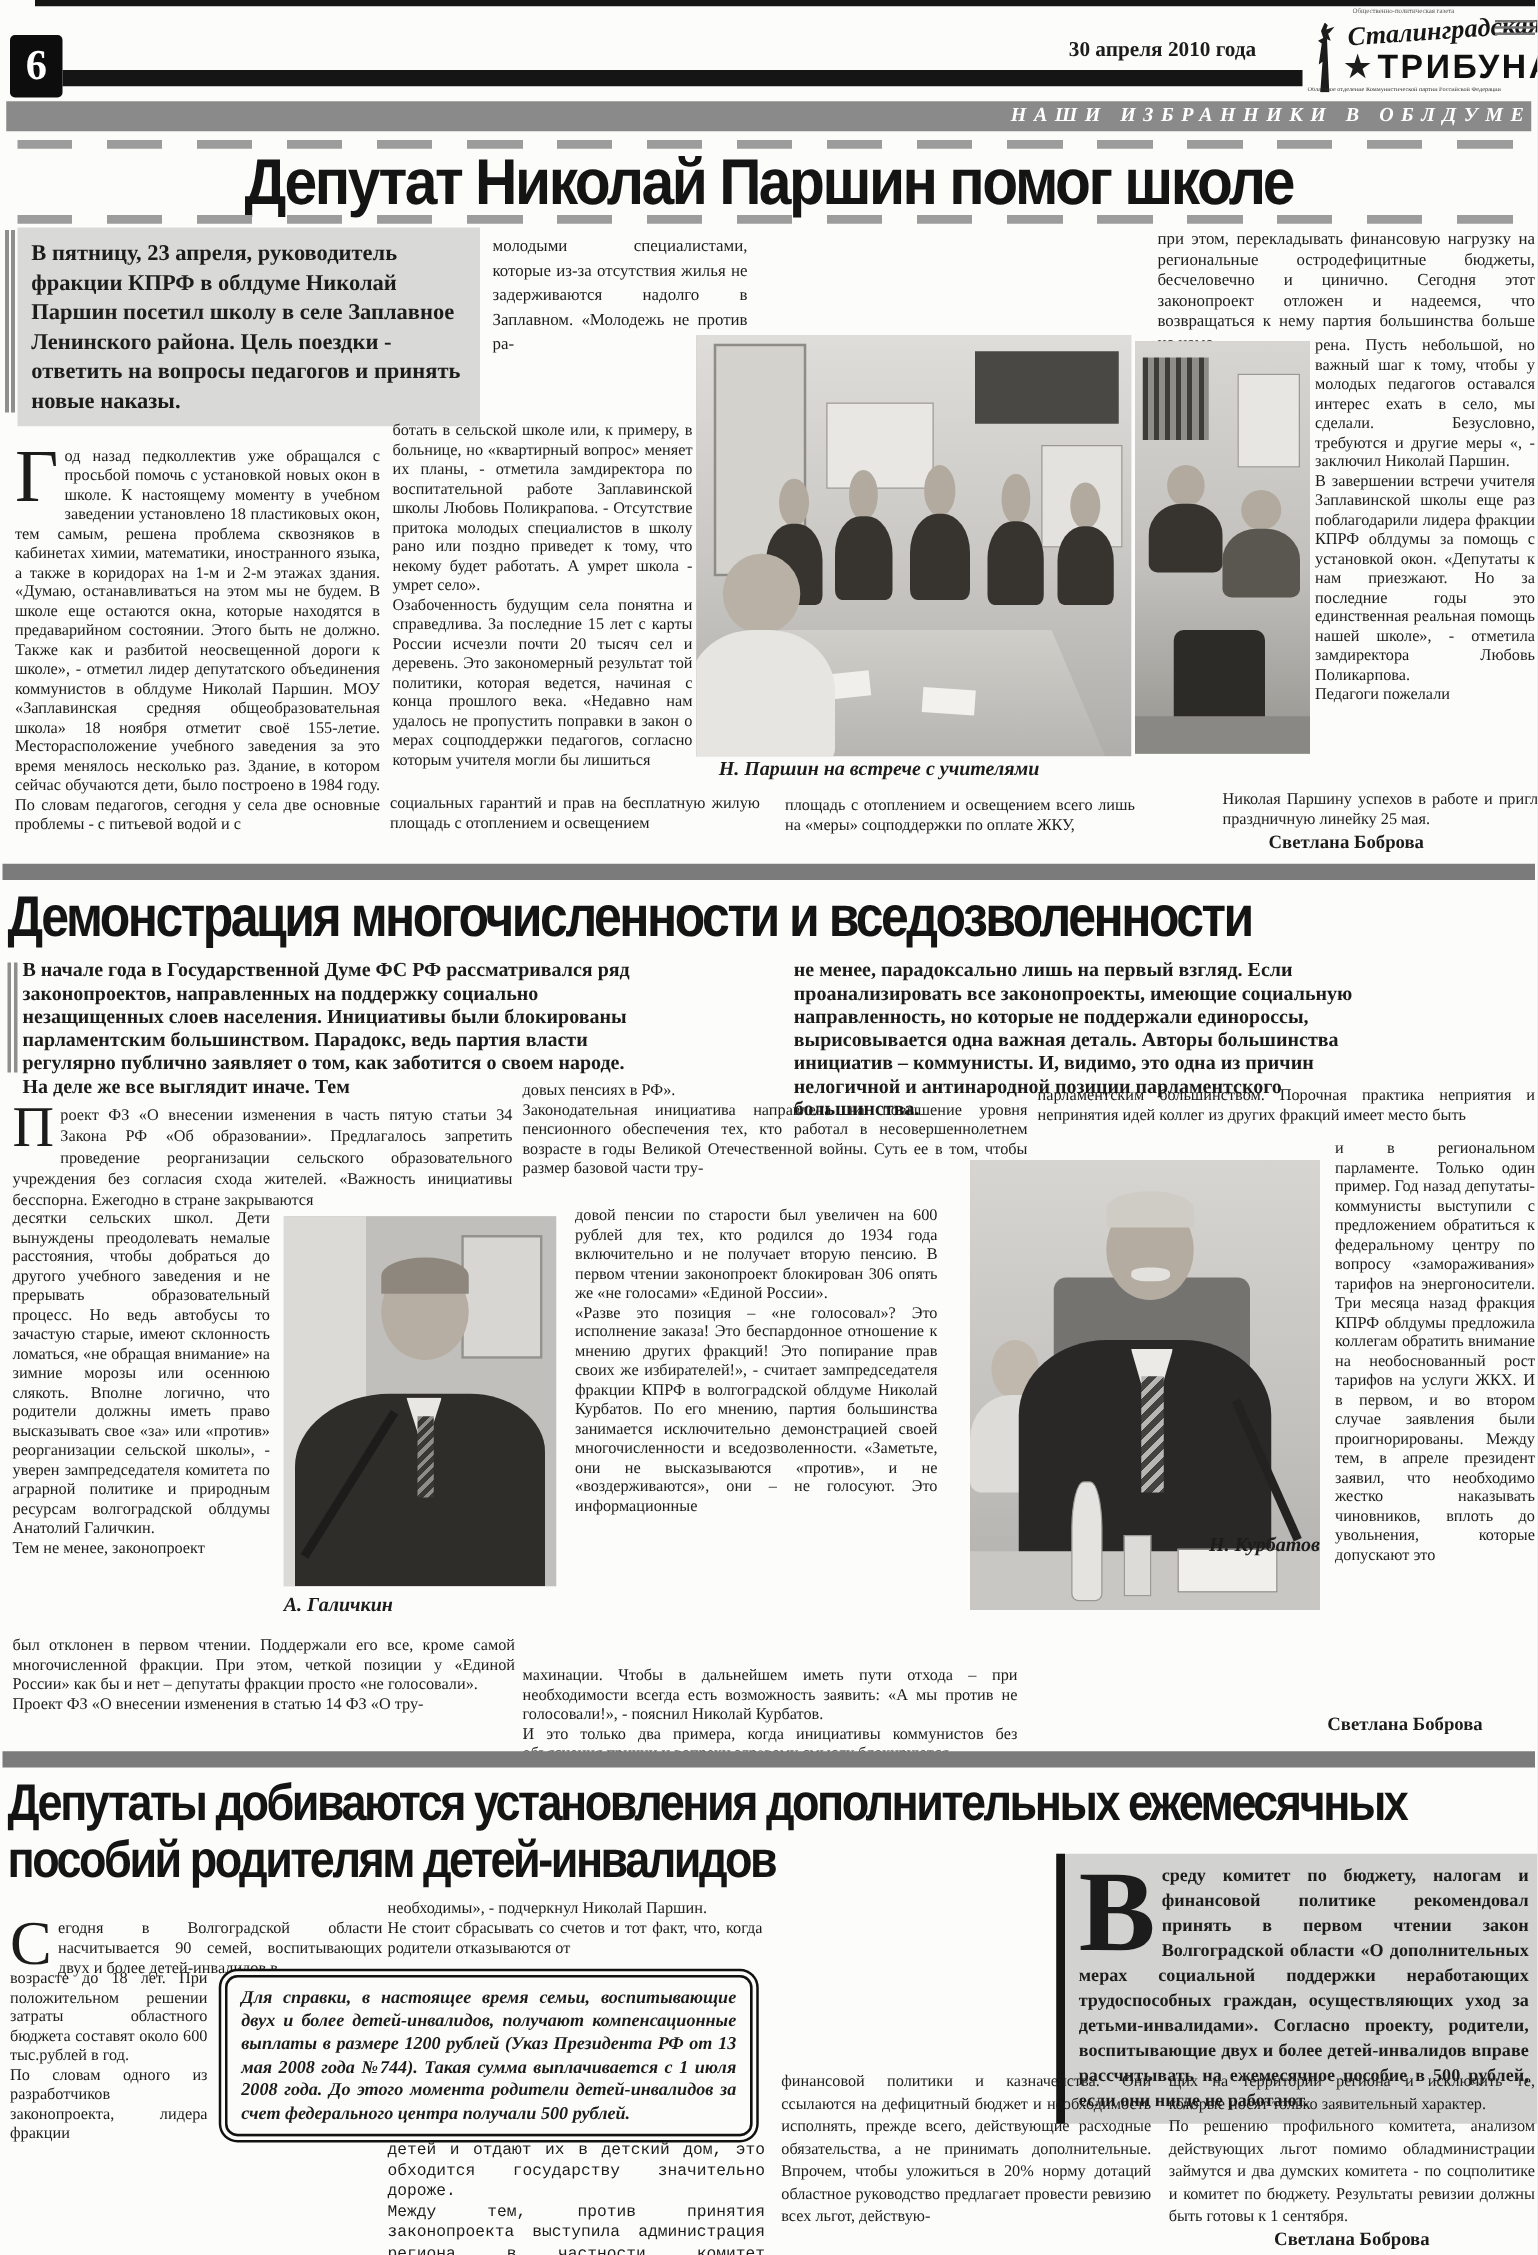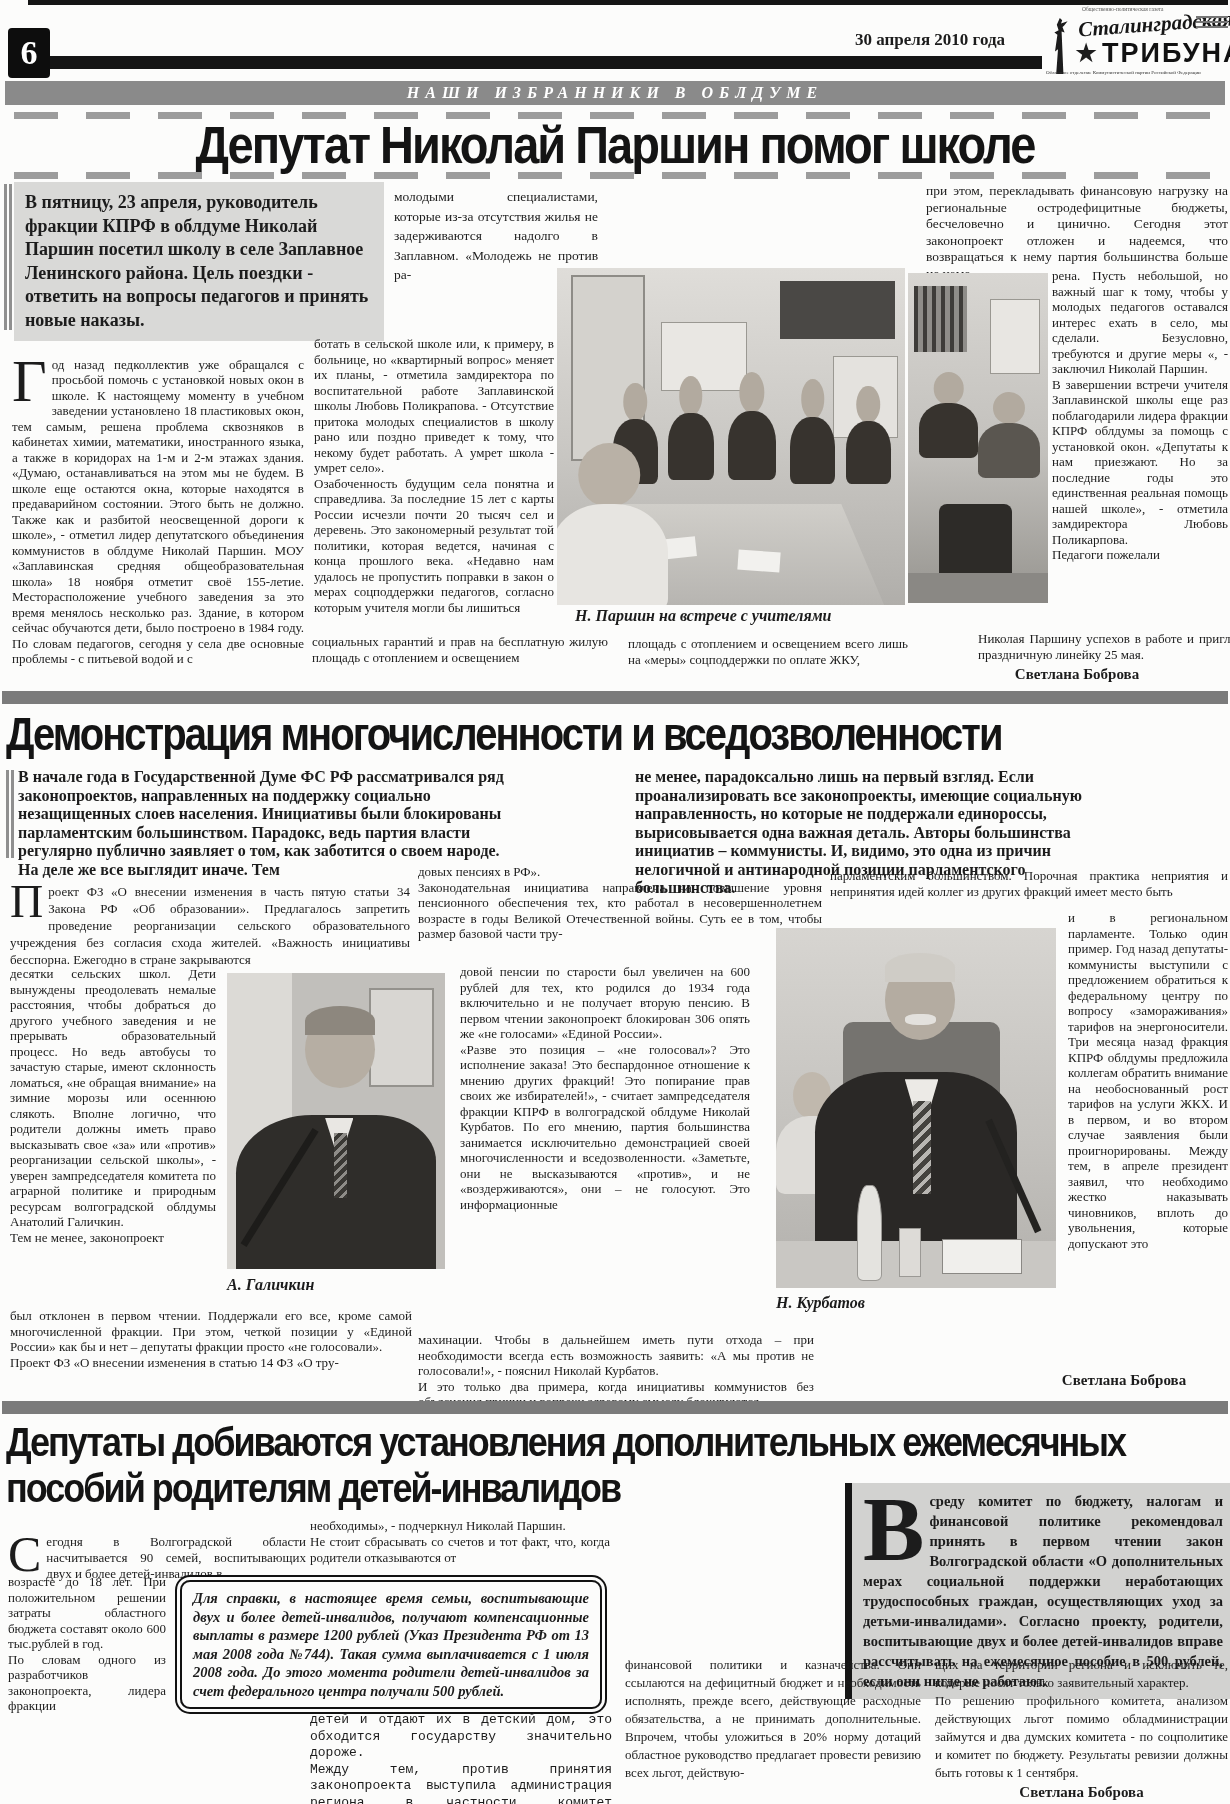--- a/index.html
+++ b/index.html
@@ -43,21 +43,21 @@
     <div class="abs" style="left:152px;top:10px;width:32px;height:18px;">
       <div style="height:2px;background:#777;margin-bottom:3px;"></div>
       <div style="height:2px;background:#777;margin-bottom:3px;"></div>
       <div style="height:2px;background:#777;"></div>
     </div>
     <div class="abs" style="left:30px;top:32px;font-size:27px;line-height:30px;color:#1d1d1d;">★</div>
     <div class="abs" style="left:58px;top:32px;font-family:'Liberation Sans',sans-serif;font-weight:bold;font-size:27px;letter-spacing:2px;color:#111;">ТРИБУНА</div>
     <div class="abs" style="left:2px;top:64px;width:182px;font-size:5px;color:#333;white-space:nowrap;overflow:hidden;">Областное отделение Коммунистической партии Российской Федерации</div>
   </div>
 
-  <div class="abs" style="left:5px;top:81px;width:1220px;height:24px;background:#8a8a8a;text-align:center;">
+  <div class="abs" style="left:5px;top:81px;width:1220px;height:24px;background:#8a8a8a;text-align:right;">
     <span style="color:#fff;font-style:italic;font-weight:bold;font-size:16px;line-height:24px;letter-spacing:6px;">НАШИ ИЗБРАННИКИ В ОБЛДУМЕ</span>
   </div>
 
   <div class="dash" style="left:14px;top:112px;width:1204px;"></div>
   <div class="hl" style="left:0;top:117px;width:1230px;text-align:center;font-size:47px;line-height:52px;letter-spacing:-2px;transform:scaleY(1.1);transform-origin:top center;white-space:nowrap;">Депутат Николай Паршин помог школе</div>
   <div class="dash" style="left:14px;top:172px;width:1204px;"></div>
 
   <div class="orn" style="left:4px;top:184px;height:146px;"></div>
   <div class="abs" style="left:14px;top:182px;width:348px;background:#d9d9d7;padding:9px 11px;font-weight:bold;font-size:18px;line-height:23.5px;text-align:left;">В пятницу, 23 апреля, руководитель фракции КПРФ в облдуме Николай Паршин посетил школу в селе Заплавное Ленинского района. Цель поездки - ответить на вопросы педагогов и принять новые наказы.</div>
 
@@ -176,21 +176,21 @@
     <b style="right:12%;bottom:4%;width:28%;height:9%;background:#f0efec;border:1px solid #8a8884;"></b>
   </div>
 
   <div class="t" style="left:10px;top:966px;width:206px;">десятки сельских школ. Дети вынуждены преодолевать немалые расстояния, чтобы добраться до другого учебного заведения и не прерывать образовательный процесс. Но ведь автобусы то зачастую старые, имеют склонность ломаться, «не обращая внимание» на зимние морозы или осеннюю слякоть. Вполне логично, что родители должны иметь право высказывать свое «за» или «против» реорганизации сельской школы», - уверен зампредседателя комитета по аграрной политике и природным ресурсам волгоградской облдумы Анатолий Галичкин.
 Тем не менее, законопроект</div>
   <div class="t" style="left:460px;top:964px;width:290px;">довой пенсии по старости был увеличен на 600 рублей для тех, кто родился до 1934 года включительно и не получает вторую пенсию. В первом чтении законопроект блокирован 306 опять же «не голосами» «Единой России».
 «Разве это позиция – «не голосовал»? Это исполнение заказа! Это беспардонное отношение к мнению других фракций! Это попирание прав своих же избирателей!», - считает зампредседателя фракции КПРФ в волгоградской облдуме Николай Курбатов. По его мнению, партия большинства занимается исключительно демонстрацией своей многочисленности и вседозволенности. «Заметьте, они не высказываются «против», и не «воздерживаются», они – не голосуют. Это информационные</div>
   <div class="t" style="left:1068px;top:910px;width:160px;">и в региональном парламенте. Только один пример. Год назад депутаты-коммунисты выступили с предложением обратиться к федеральному центру по вопросу «замораживания» тарифов на энергоносители. Три месяца назад фракция КПРФ облдумы предложила коллегам обратить внимание на необоснованный рост тарифов на услуги ЖКХ. И в первом, и во втором случае заявления были проигнорированы. Между тем, в апреле президент заявил, что необходимо жестко наказывать чиновников, вплоть до увольнения, которые допускают это</div>
 
   <div class="cap" style="left:227px;top:1276px;width:218px;text-align:left;font-size:16px;">А. Галичкин</div>
-  <div class="cap" style="left:776px;top:1294px;width:280px;text-align:left;font-size:16px;">Н. Курбатов</div>
+  <div class="cap" style="left:776px;top:1228px;width:280px;text-align:right;font-size:16px;">Н. Курбатов</div>
 
   <div class="t" style="left:10px;top:1308px;width:402px;">был отклонен в первом чтении. Поддержали его все, кроме самой многочисленной фракции. При этом, четкой позиции у «Единой России» как бы и нет – депутаты фракции просто «не голосовали».
 Проект ФЗ «О внесении изменения в статью 14 ФЗ «О тру-</div>
   <div class="t" style="left:418px;top:1332px;width:396px;">махинации. Чтобы в дальнейшем иметь пути отхода – при необходимости всегда есть возможность заявить: «А мы против не голосовали!», - пояснил Николай Курбатов.
 И это только два примера, когда инициативы коммунистов без объяснения причин и вопреки здравому смыслу блокируются</div>
   <div class="sig" style="left:1020px;top:1372px;width:208px;">Светлана Боброва</div>
 
   <div class="bar" style="left:2px;top:1401px;width:1226px;height:13px;"></div>
   <div class="hl" style="left:6px;top:1418px;font-size:36px;line-height:42px;transform:scaleY(1.15);transform-origin:top left;">Депутаты добиваются установления дополнительных ежемесячных</div>
   <div class="hl" style="left:6px;top:1464px;font-size:36px;line-height:42px;transform:scaleY(1.15);transform-origin:top left;">пособий родителям детей-инвалидов</div>

